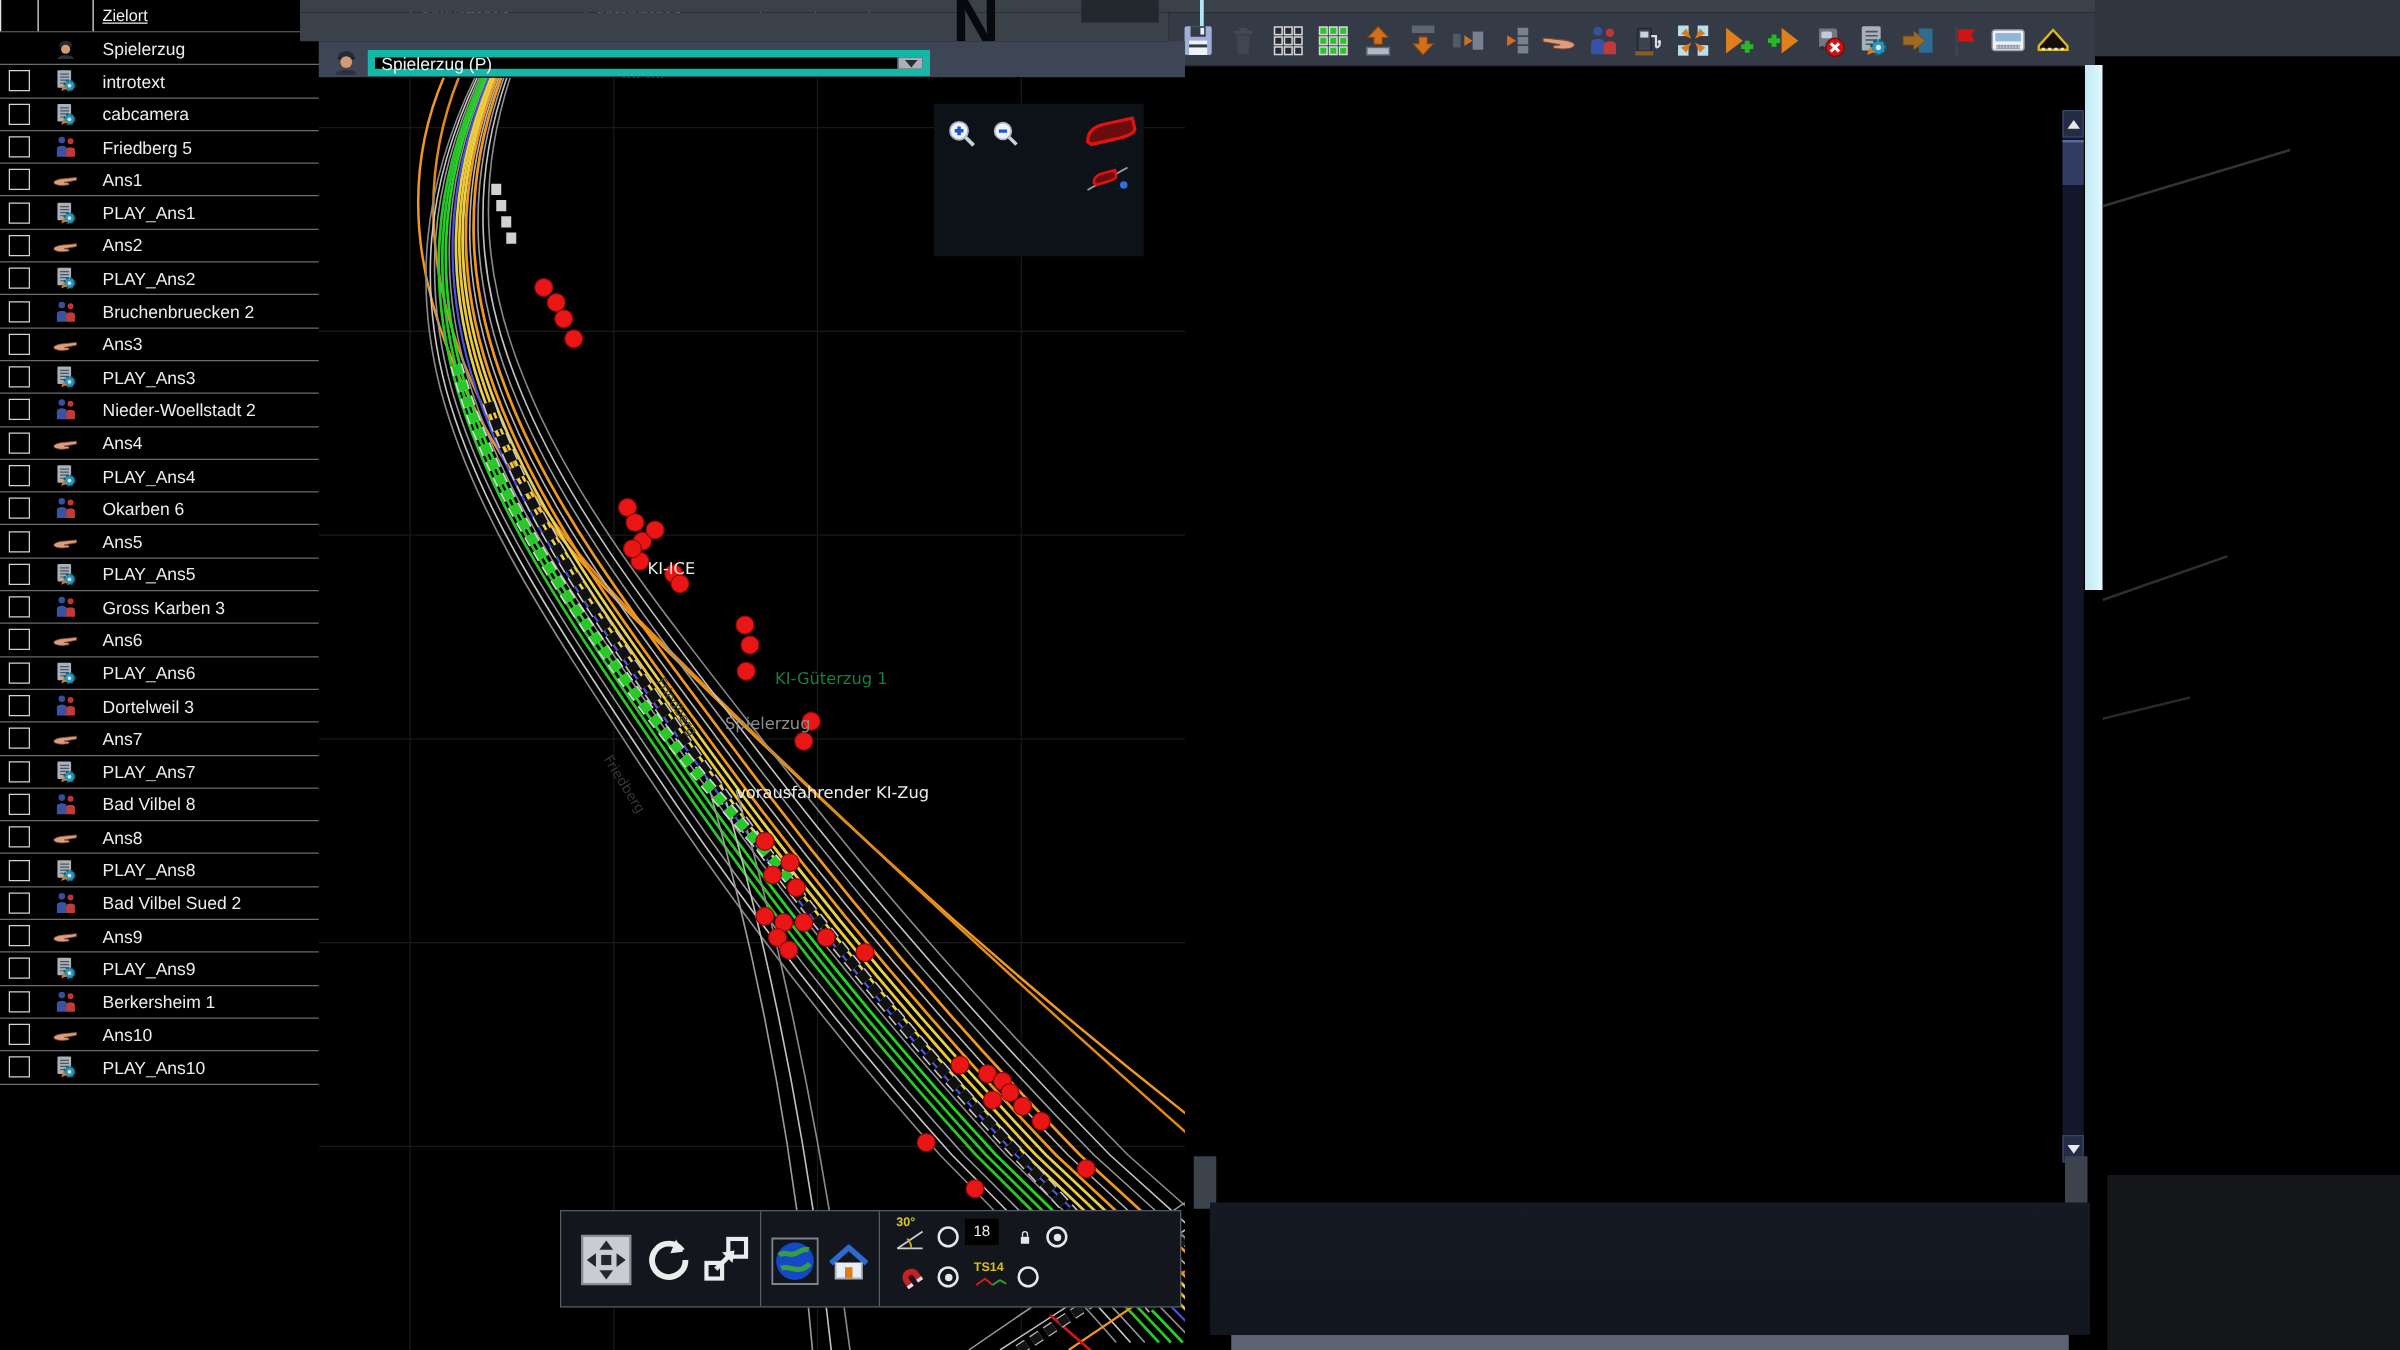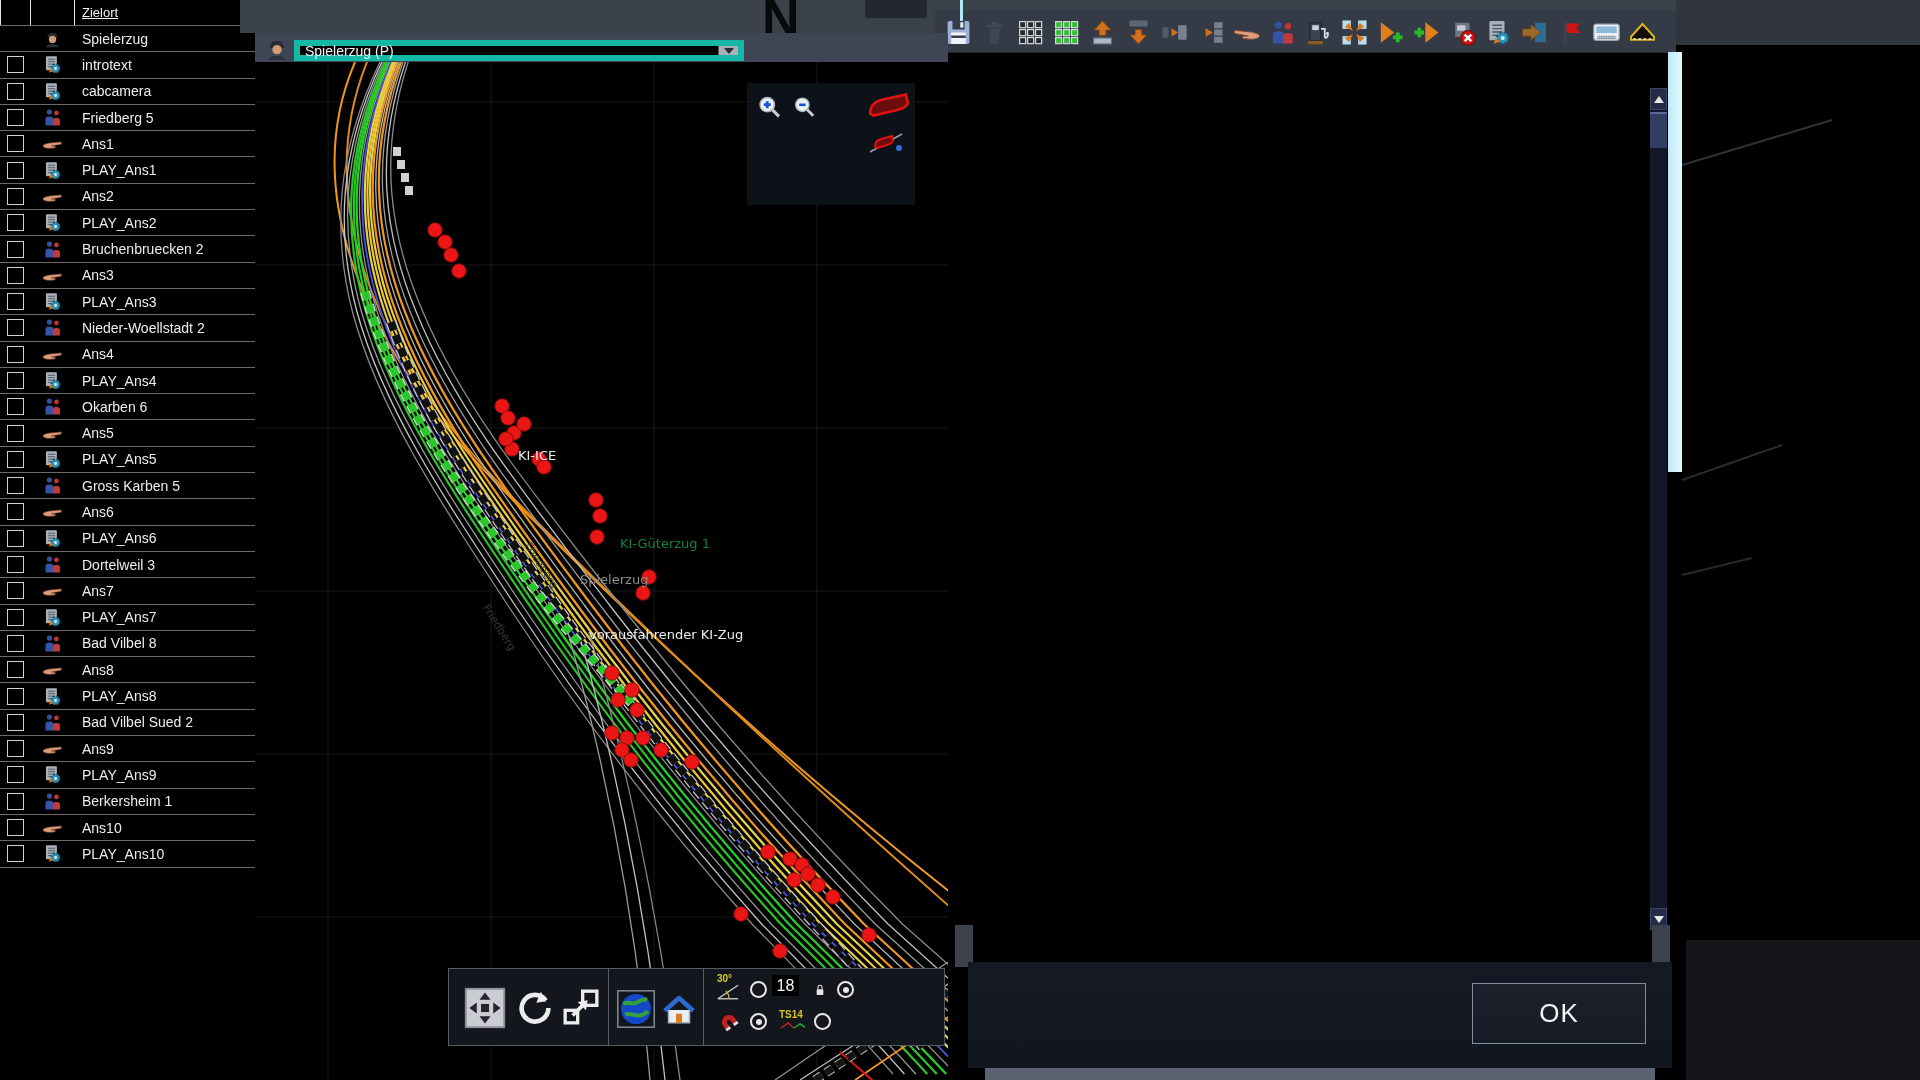--- a/index.html
+++ b/index.html
@@ -49,21 +49,21 @@
   
   .nav-toolbar{left:448px;top:968px;width:497px;height:78px;background:#13161d;
                border:1px solid #565c66;box-sizing:border-box;}
   .nav-div{position:absolute;top:0;width:1px;height:76px;background:#565c66;}
   .nbtn{position:absolute;display:flex;align-items:center;justify-content:center;}
   .nbtn svg{width:100%;height:100%;}
   .radio{position:absolute;width:13px;height:13px;border:2px solid #e8e8e8;border-radius:50%;}
   .radio.dot::after{content:"";position:absolute;left:3.5px;top:3.5px;width:6px;height:6px;
                     border-radius:50%;background:#e8e8e8;}
   .deg-label{position:absolute;font-size:10px;font-weight:bold;color:#d6cb2c;}
-  .val-box{position:absolute;background:#000;color:#f0f0f0;font-size:16px;text-align:center;}
+  .val-box{position:absolute;background:#000;color:#f0f0f0;font-size:12px;text-align:center;}
   .ts-label{position:absolute;font-size:10px;font-weight:bold;color:#d8c020;}
 
   
   .thead{left:955px;top:62px;width:712px;height:26px;background:#000;display:flex;
          box-sizing:border-box;border-bottom:1px solid #6b6b6b;}
   .hcell{height:100%;box-sizing:border-box;border-left:1px solid #e4e4e4;display:flex;
          align-items:center;padding-left:7px;font-size:13px;color:#f2f2f2;white-space:nowrap;overflow:hidden;}
   #rows{left:955px;top:88px;width:695px;height:842px;background:#000;display:flex;flex-direction:column;}
   .trow{height:26.31px;box-sizing:border-box;border-bottom:1px solid #6b6b6b;display:flex;align-items:center;}
   .c-check{width:30px;display:flex;justify-content:center;}
@@ -839,21 +839,21 @@
           <div class="checkbox"></div>
         </div>
         <div class="c-icon">
           <svg viewBox="0 0 24 24" aria-hidden="true">
             <circle cx="8.5" cy="5.8" r="3" fill="#35509e"></circle>
             <path d="M4 21v-7.5c0-3.4 9-3.4 9 0V21z" fill="#3753a6"></path>
             <circle cx="16.5" cy="6.8" r="2.7" fill="#c03636"></circle>
             <path d="M12.5 21v-6.3c0-3 8-3 8 0V21z" fill="#c23a3a"></path>
           </svg>
         </div>
-        <div class="c-name">Gross Karben 5</div>
+        <div class="c-name">Gross Karben 3</div>
         <div class="c-ank">07:19:45</div>
         <div class="c-abf"><span>07:20:20</span></div>
         <div class="c-clock">
           <svg viewBox="0 0 24 24" aria-hidden="true">
             <circle cx="6.2" cy="5.8" r="2.4" fill="#d23c3c"></circle>
             <circle cx="17.8" cy="5.8" r="2.4" fill="#d23c3c"></circle>
             <circle cx="12" cy="13" r="7.6" fill="#cc3a3a" stroke="#7e1616" stroke-width="1"></circle>
             <circle cx="12" cy="13" r="5" fill="#ecd2ac"></circle>
             <path d="M12 9.8v3.4l2.4 1.6" stroke="#a02424" stroke-width="1.2" fill="none"></path>
           </svg>
@@ -1127,16 +1127,15 @@
       </div>
     <div class="sc-thumb"></div>
     <div class="sc-btn" style="bottom:0;top:auto;">
         <div class="tri-down"></div>
       </div>
   </div>
 
   <div class="abs frame-tab" style="left:955px;"></div>
   <div class="abs frame-tab" style="left:1652px;"></div>
   <div class="abs dialog-panel"></div>
-  <div class="abs ok-btn">OK</div>
   <div class="abs bottom-strip"></div>
 
 </div>
 
 </body></html>

